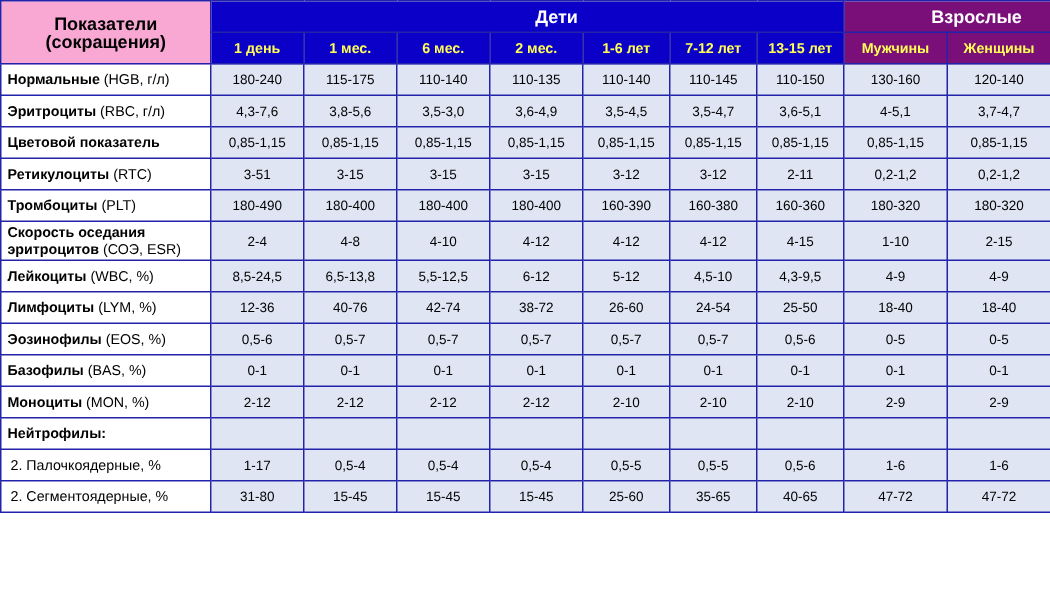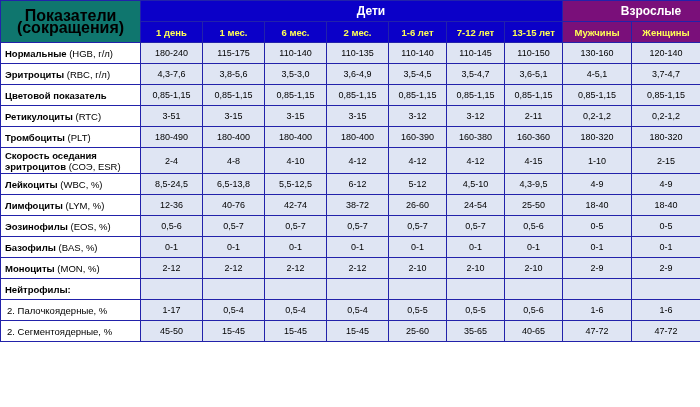--- a/index.html
+++ b/index.html
@@ -48,21 +48,21 @@
   .hdr-group.adults{
     background:#7a0f7a;
   }
   .hdr-col{
     background:#0b00c8;color:#ffff55;font-weight:bold;font-size:9.5px;height:15px;
   }
   .hdr-col.adults{
     background:#7a0f7a;color:#ffff55;
   }
   .hdr-param{
-    background:#0f766e;color:#000;font-weight:bold;font-size:16px;
+    background:#f9a8d4;color:#000;font-weight:bold;font-size:12px;
     line-height:12px;
   }
   .param{
     text-align:left;
     padding-left:4px;
     font-weight:bold;
     font-size:9.5px;
     background:#ffffff;
     line-height:11px;
   }
@@ -270,21 +270,21 @@
           <td class="val">0,5-4</td>
           <td class="val">0,5-4</td>
           <td class="val">0,5-5</td>
           <td class="val">0,5-5</td>
           <td class="val">0,5-6</td>
           <td class="val adult">1-6</td>
           <td class="val adult">1-6</td>
         </tr>
         <tr>
           <td class="param sub"><span>2. Сегментоядерные, %</span></td>
-          <td class="val">45-50</td>
+          <td class="val">31-80</td>
           <td class="val">15-45</td>
           <td class="val">15-45</td>
           <td class="val">15-45</td>
           <td class="val">25-60</td>
           <td class="val">35-65</td>
           <td class="val">40-65</td>
           <td class="val adult">47-72</td>
           <td class="val adult">47-72</td>
         </tr>
       </tbody>

